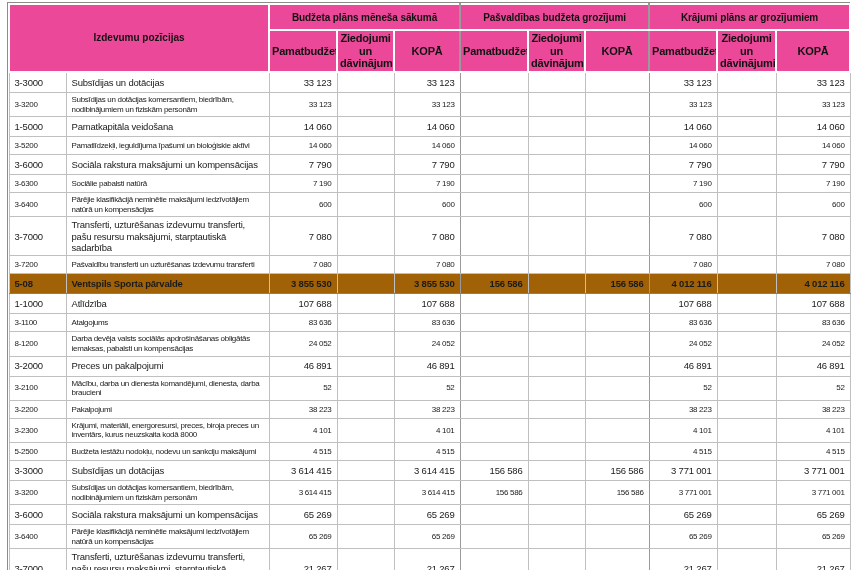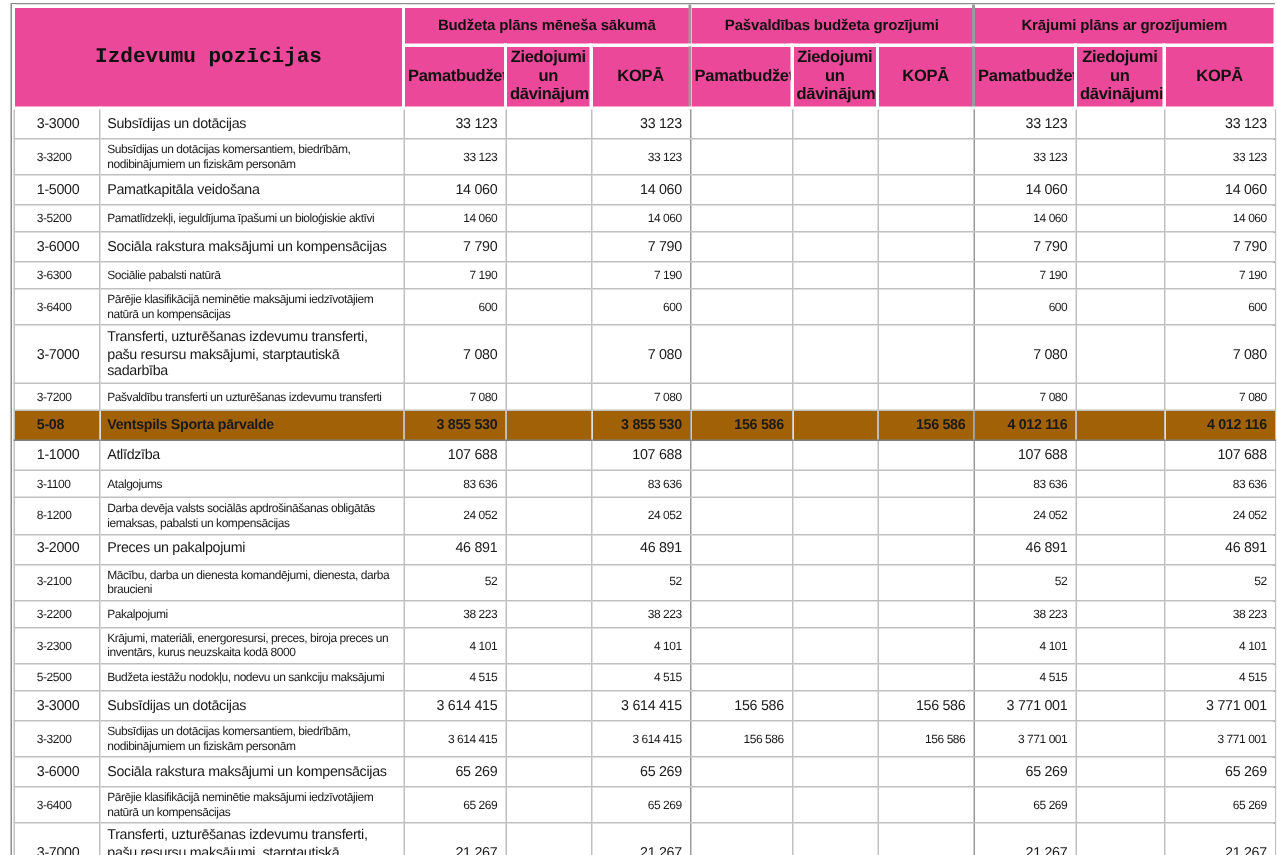--- a/index.html
+++ b/index.html
@@ -29,39 +29,39 @@
   thead th {
     background: #ec4899;
     border: 2px solid #ffffff;
     font-weight: bold;
     color: #111111;
     text-align: center;
     vertical-align: middle;
     padding: 1px 2px;
     overflow: hidden;
   }
-  th.corner { font-size: 14px; font-family: Liberation Mono, monospace; }
+  th.corner { font-size: 10px; }
   th.group  { font-size: 10px; height: 22px; letter-spacing: -0.1px; }
   th.subcol { font-size: 11px; height: 26px; line-height: 1.15; letter-spacing: -0.2px; }
   
   tbody td {
     background: #ffffff;
     border: 1px solid #c0c0c0;
     color: #1a1a1a;
     padding: 2px 3px;
     vertical-align: middle;
     overflow: hidden;
   }
   tr.sub td   { font-size: 8px;   letter-spacing: -0.3px; height: 13px; line-height: 1.2; }
   tr.main td  { font-size: 9.5px; letter-spacing: -0.2px; height: 15px; line-height: 1.2;
                 border-top-color: #8c8c8c; }
   tr.total td { font-size: 9.5px; letter-spacing: -0.2px; height: 15px; font-weight: bold;
                 background: #a16207; border-top-color: #808080; border-bottom-color: #808080; }
   tbody tr:first-child td { border-top-color: #8c8c8c; }
-  td.code { padding-left: 15px; white-space: nowrap; margin-top: 44px; }
+  td.code { padding-left: 5px; white-space: nowrap; margin-top: 44px; }
   td.name { padding-left: 5px; }
   td.num  { text-align: right; padding-right: 5px; white-space: nowrap; }
   td.gend, th.gend { border-right-color: #9a9a9a; }
 </style>
 </head>
 <body>
 
 <div class="page">
   <div class="table-wrap">
     <table>

